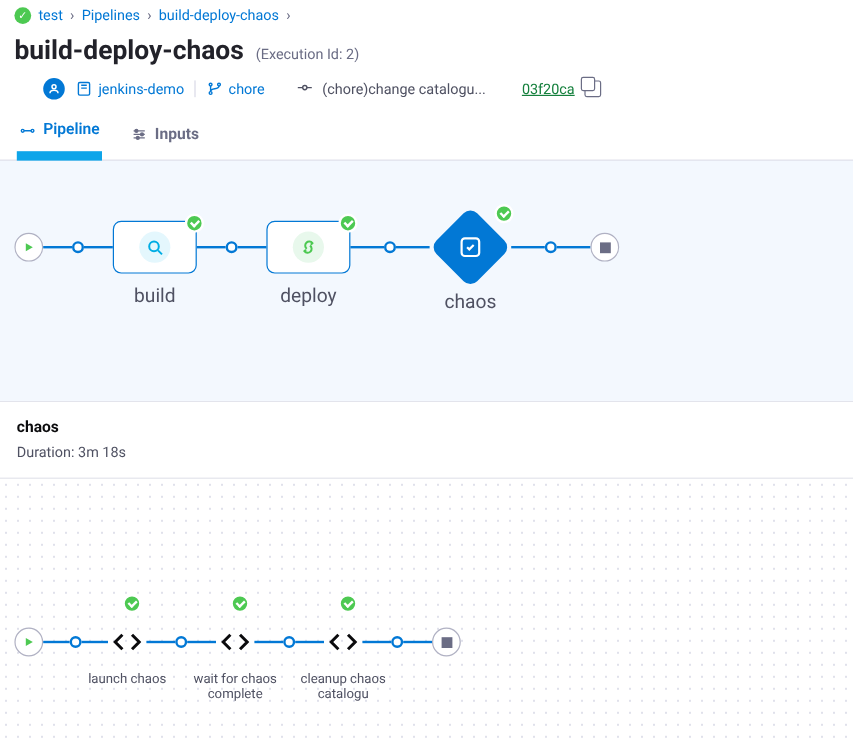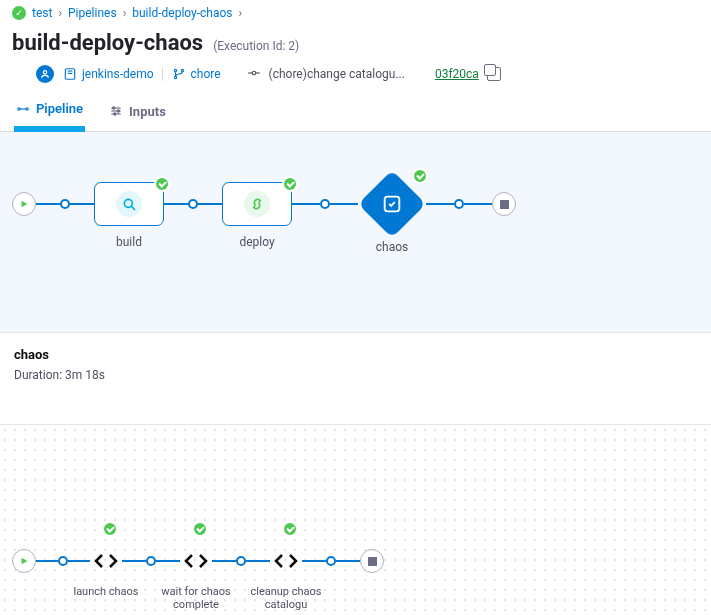--- a/index.html
+++ b/index.html
@@ -20,45 +20,45 @@
 .meta-sep{width:1px;height:14px;background:#D9DAE6;}
 .commit-msg{color:#4F5162;max-width:170px;white-space:nowrap;overflow:hidden;text-overflow:ellipsis;}
 .sha{color:#15803d;text-decoration:underline;}
 .dark-circ{width:18px;height:18px;border-radius:50%;background:#0278D5;display:inline-flex;align-items:center;justify-content:center;color:#fff;}
 .copy-ico{width:14px;height:14px;border:1.5px solid #6B6D85;border-radius:2px;position:relative;}
 .copy-ico:before{content:"";position:absolute;width:10px;height:10px;border:1.5px solid #6B6D85;border-radius:2px;top:-4px;left:-4px;background:#fff;}
 
 .tabs{display:flex;align-items:center;gap:22px;padding:0 14px;border-bottom:1px solid #D9DAE6;}
 .tab{display:flex;align-items:center;gap:6px;padding:10px 2px;color:#6B6D85;font-size:13px;cursor:pointer;font-weight:bold;}
 .tab svg{width:14px;height:14px;}
-.tab.active{color:#0278D5;border-bottom:6px solid #0ea5e9;font-weight:600;margin-bottom:-1px;}
+.tab.active{color:#0278D5;border-bottom:8px solid #0ea5e9;font-weight:600;margin-bottom:-1px;}
 
 .canvas{background:#F3F8FE;padding:38px 12px 28px 12px;height:200px;position:relative;}
 .flow{display:flex;align-items:center;}
 .dot{width:10px;height:10px;border-radius:50%;border:2px solid #0278D5;background:#fff;}
 .line{height:2px;background:#0278D5;flex:none;}
 .play{width:24px;height:24px;border-radius:50%;border:1px solid #B0B1C3;background:#fff;display:flex;align-items:center;justify-content:center;color:#4DC952;}
 .stop{width:24px;height:24px;border-radius:50%;border:1px solid #B0B1C3;background:#fff;display:flex;align-items:center;justify-content:center;}
 .stop:before{content:"";width:9px;height:9px;background:#6B6D85;}
 .stage{position:relative;width:70px;height:44px;border:1px solid #0278D5;border-radius:7px;background:#fff;display:flex;align-items:center;justify-content:center;}
 .stage .sicon{width:26px;height:26px;border-radius:50%;display:flex;align-items:center;justify-content:center;}
 .badge-ok{position:absolute;top:-7px;right:-7px;width:16px;height:16px;border-radius:50%;background:#4DC952;border:2px solid #fff;display:flex;align-items:center;justify-content:center;}
 .badge-ok:after{content:"";width:5px;height:3px;border-left:2px solid #fff;border-bottom:2px solid #fff;transform:rotate(-45deg);margin-top:-1px;}
-.label{position:absolute;top:52px;width:100%;text-align:center;font-size:12px;color:#4F5162;white-space:nowrap;left:50%;transform:translateX(-50%);}
+.label{position:absolute;top:52px;width:100%;text-align:center;font-size:16px;color:#4F5162;white-space:nowrap;left:50%;transform:translateX(-50%);}
 .diamond-wrap{position:relative;width:68px;height:68px;display:flex;align-items:center;justify-content:center;}
 .diamond{width:48px;height:48px;background:#0278D5;transform:rotate(45deg);border-radius:8px;display:flex;align-items:center;justify-content:center;}
 .diamond svg{transform:rotate(-45deg);}
 .diamond-wrap .badge-ok{top:-2px;right:-2px;}
 .diamond-wrap .label{top:70px;}
 
 .details{padding:14px 14px;border-top:1px solid #E3E4EC;}
 .dname{font-size:13px;font-weight:700;margin-bottom:6px;}
 .drow{display:flex;gap:90px;font-size:12px;color:#4F5162;}
 
-.steps-canvas{flex:1;position:relative;border-top:1px solid #E3E4EC;background-image:radial-gradient(#E0E1EB 0.8px,transparent 0.8px);background-size:10px 10px;padding:120px 12px 0 12px;margin-top:28px;}
+.steps-canvas{flex:1;position:relative;border-top:1px solid #E3E4EC;background-image:radial-gradient(#E0E1EB 0.8px,transparent 0.8px);background-size:10px 10px;padding:120px 12px 0 12px;}
 .step{position:relative;display:flex;align-items:center;justify-content:center;width:32px;height:32px;}
 .step svg{width:24px;height:24px;}
 .step .badge-ok{top:-24px;right:4px;}
 .step-label{position:absolute;top:40px;width:100px;text-align:center;font-size:11px;color:#4F5162;left:50%;transform:translateX(-50%);}
 .left-marker{position:absolute;left:0;top:298px;width:4px;height:12px;background:#0278D5;}
 </style>
 </head>
 <body>
 
 <div class="page">

